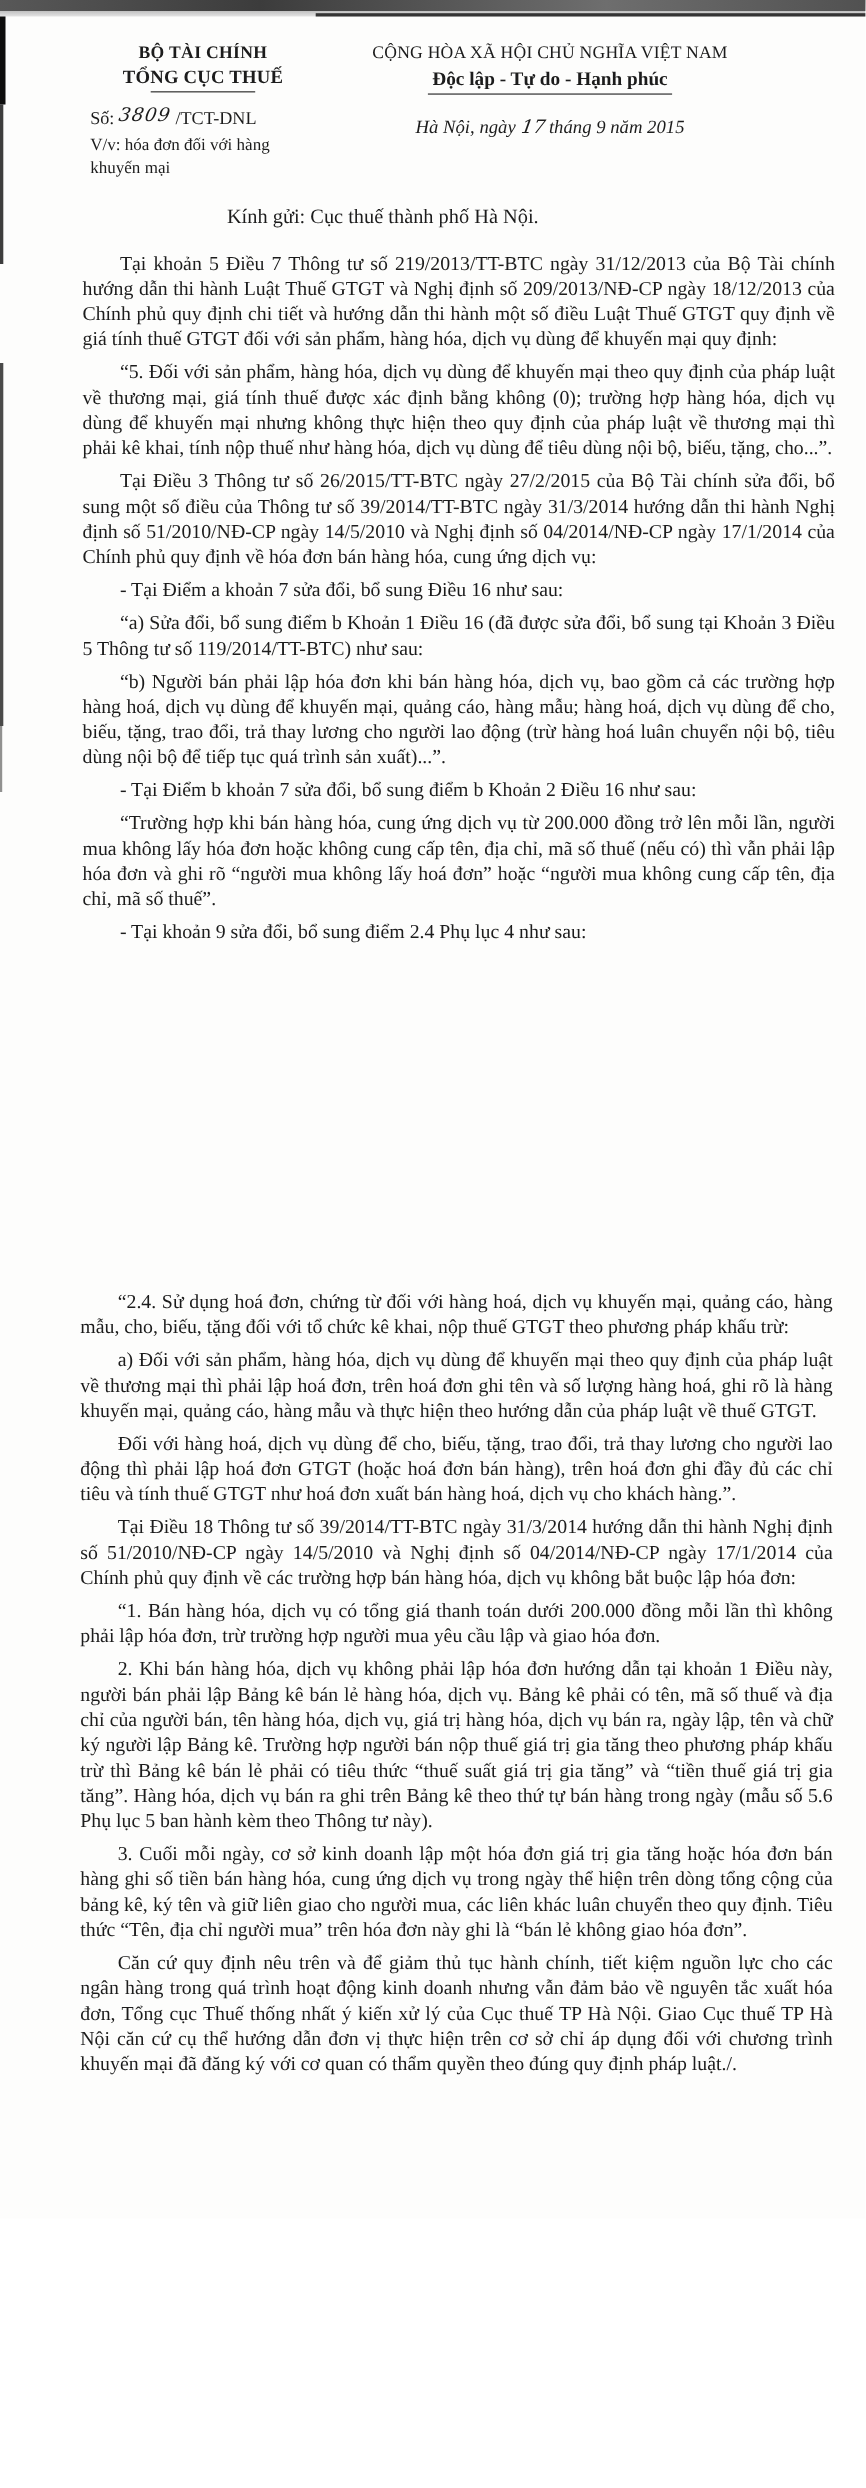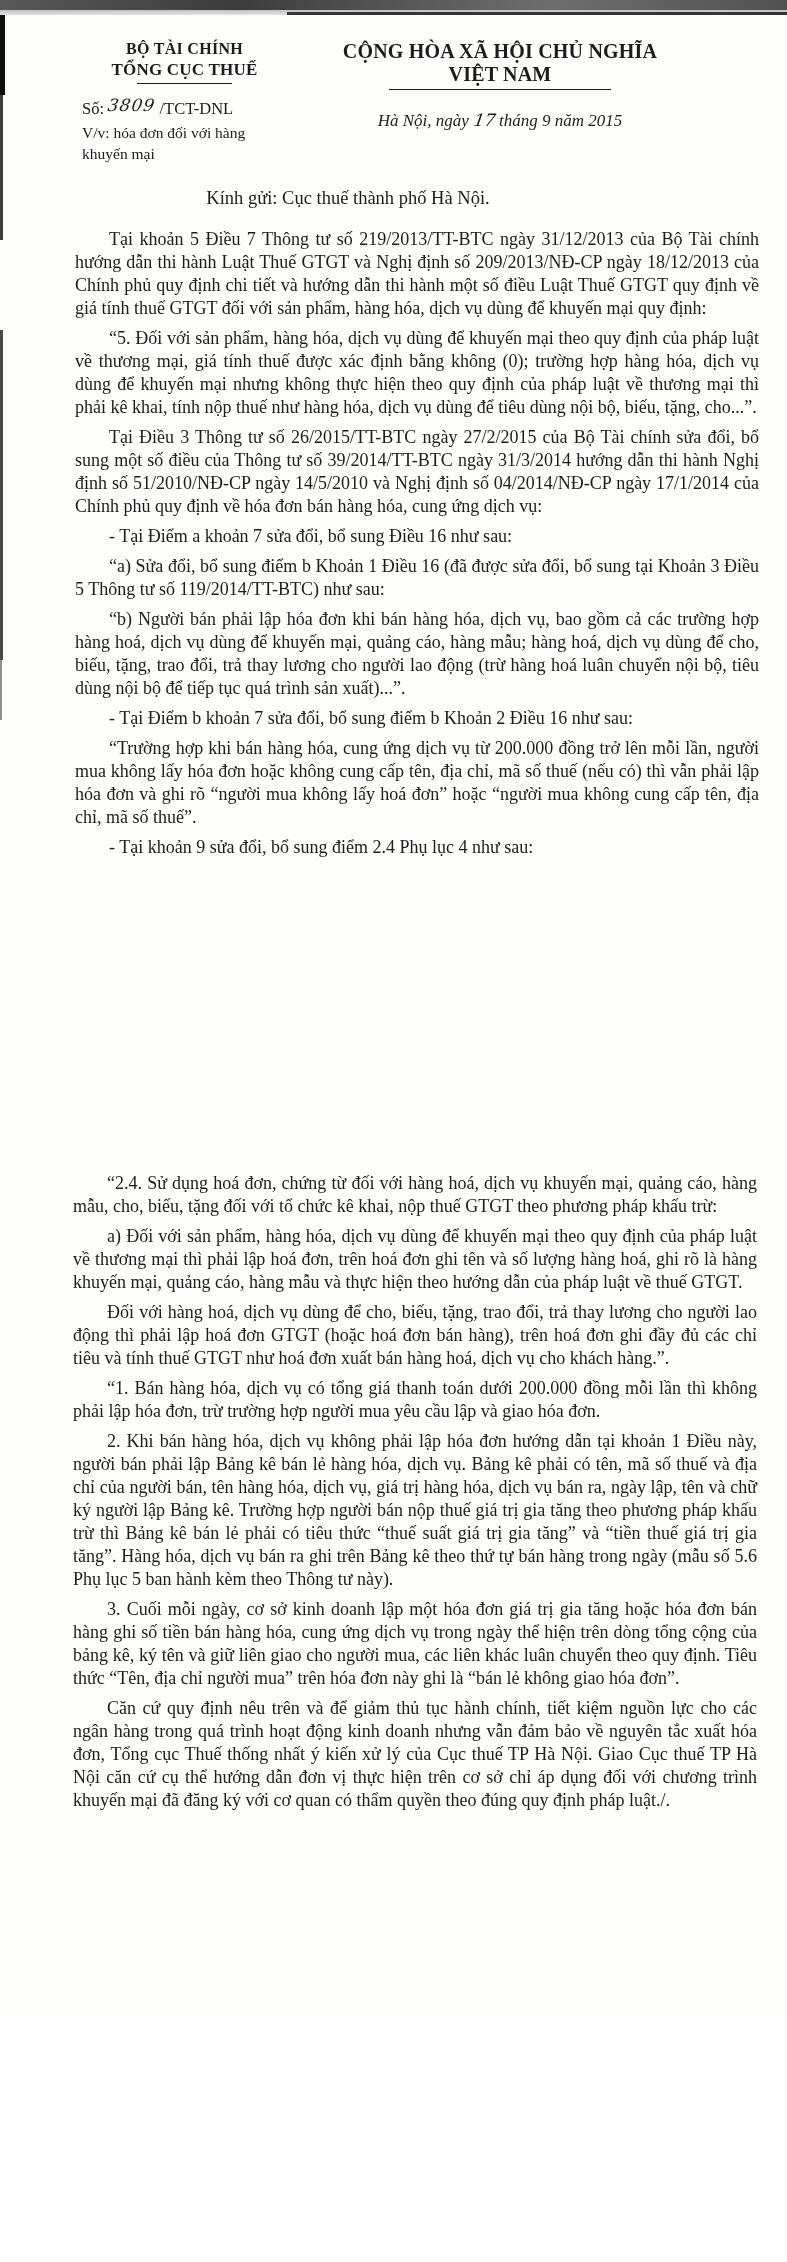--- a/index.html
+++ b/index.html
@@ -14,21 +14,21 @@
   .bottom-band{position:absolute;left:0;top:2252;width:787px;height:10px;
                background:linear-gradient(90deg,#585858 0%,#3c3c3c 30%,#6e6e6e 70%,#515151 100%);}
   
   .hdr-left{position:absolute;left:82px;top:40px;width:205px;text-align:center;}
   .org-parent{font-weight:bold;font-size:16px;letter-spacing:.3px;}
   .org-name{font-weight:bold;font-size:17px;margin-top:2px;letter-spacing:.2px;}
   .rule-sm{width:95px;border-top:1.6px solid #1d1d1d;margin:3px auto 0;}
   .doc-no{font-size:16.5px;text-align:left;margin-top:14px;}
   .doc-sub{font-size:15.5px;text-align:left;line-height:21px;margin-top:3px;}
   .hdr-right{position:absolute;left:330px;top:40px;width:340px;text-align:center;}
-  .national{font-weight:bold;font-size:20px;letter-spacing:.2px;}
+  .national{font-weight:normal;font-size:16px;letter-spacing:.2px;}
   .motto{font-weight:bold;font-size:17.5px;margin-top:3px;}
   .rule-md{width:222px;border-top:1.6px solid #1d1d1d;margin:3px auto 0;}
   .place-date{font-style:italic;font-size:17px;margin-top:20px;}
   .hand{font-family:"DejaVu Serif",serif;font-style:italic;transform:skewX(-9deg);display:inline-block;}
   .hand-no{font-size:17px;position:relative;top:-3px;letter-spacing:1px;}
   .hand-day{font-size:17px;margin:0 -1px 0 1px;}
   
   .salutation{position:absolute;left:70px;top:188px;width:556px;text-align:center;
               font-size:18.5px;font-weight:normal;}
   .body1{position:absolute;left:75px;top:228px;width:684px;}
@@ -74,20 +74,21 @@
     <div class="doc-no">
       <span>Số:</span>
       <span class="hand hand-no">3809</span>
       <span>/TCT-DNL</span>
     </div>
     <div class="doc-sub">V/v: hóa đơn đối với hàng khuyến mại</div>
   </div>
 
   <div class="hdr-right">
     <div class="national">CỘNG HÒA XÃ HỘI CHỦ NGHĨA VIỆT NAM</div>
+    <div class="motto">Độc lập - Tự do - Hạnh phúc</div>
     <div class="rule-md"></div>
     <div class="place-date">
       <span>Hà Nội, ngày</span>
       <span class="hand hand-day">17</span>
       <span>tháng 9  năm 2015</span>
     </div>
   </div>
 
   <div class="salutation">Kính gửi: Cục thuế thành phố Hà Nội.</div>
 
@@ -104,20 +105,21 @@
   </div>
 
   <div class="separator">
     <div class="dark-line"></div>
   </div>
 
   <div class="body2">
     <p class="p">“2.4. Sử dụng hoá đơn, chứng từ đối với hàng hoá, dịch vụ khuyến mại, quảng cáo, hàng mẫu, cho, biếu, tặng đối với tổ chức kê khai, nộp thuế GTGT theo phương pháp khấu trừ:</p>
     <p class="p">a) Đối với sản phẩm, hàng hóa, dịch vụ dùng để khuyến mại theo quy định của pháp luật về thương mại thì phải lập hoá đơn, trên hoá đơn ghi tên và số lượng hàng hoá, ghi rõ là hàng khuyến mại, quảng cáo, hàng mẫu và thực hiện theo hướng dẫn của pháp luật về thuế GTGT.</p>
     <p class="p">Đối với hàng hoá, dịch vụ dùng để cho, biếu, tặng, trao đổi, trả thay lương cho người lao động thì phải lập hoá đơn GTGT (hoặc hoá đơn bán hàng), trên hoá đơn ghi đầy đủ các chỉ tiêu và tính thuế GTGT như hoá đơn xuất bán hàng hoá, dịch vụ cho khách hàng.”.</p>
+    <p class="p">Tại Điều 18 Thông tư số 39/2014/TT-BTC ngày 31/3/2014 hướng dẫn thi hành Nghị định số 51/2010/NĐ-CP ngày 14/5/2010 và Nghị định số 04/2014/NĐ-CP ngày 17/1/2014 của Chính phủ quy định về các trường hợp bán hàng hóa, dịch vụ không bắt buộc lập hóa đơn:</p>
     <p class="p">“1. Bán hàng hóa, dịch vụ có tổng giá thanh toán dưới 200.000 đồng mỗi lần thì không phải lập hóa đơn, trừ trường hợp người mua yêu cầu lập và giao hóa đơn.</p>
     <p class="p">2. Khi bán hàng hóa, dịch vụ không phải lập hóa đơn hướng dẫn tại khoản 1 Điều này, người bán phải lập Bảng kê bán lẻ hàng hóa, dịch vụ. Bảng kê phải có tên, mã số thuế và địa chỉ của người bán, tên hàng hóa, dịch vụ, giá trị hàng hóa, dịch vụ bán ra, ngày lập, tên và chữ ký người lập Bảng kê. Trường hợp người bán nộp thuế giá trị gia tăng theo phương pháp khấu trừ thì Bảng kê bán lẻ phải có tiêu thức “thuế suất giá trị gia tăng” và “tiền thuế giá trị gia tăng”. Hàng hóa, dịch vụ bán ra ghi trên Bảng kê theo thứ tự bán hàng trong ngày (mẫu số 5.6 Phụ lục 5 ban hành kèm theo Thông tư này).</p>
     <p class="p">3. Cuối mỗi ngày, cơ sở kinh doanh lập một hóa đơn giá trị gia tăng hoặc hóa đơn bán hàng ghi số tiền bán hàng hóa, cung ứng dịch vụ trong ngày thể hiện trên dòng tổng cộng của bảng kê, ký tên và giữ liên giao cho người mua, các liên khác luân chuyển theo quy định. Tiêu thức “Tên, địa chỉ người mua” trên hóa đơn này ghi là “bán lẻ không giao hóa đơn”.</p>
     <p class="p">Căn cứ quy định nêu trên và để giảm thủ tục hành chính, tiết kiệm nguồn lực cho các ngân hàng trong quá trình hoạt động kinh doanh nhưng vẫn đảm bảo về nguyên tắc xuất hóa đơn, Tổng cục Thuế thống nhất ý kiến xử lý của Cục thuế TP Hà Nội. Giao Cục thuế TP Hà Nội căn cứ cụ thể hướng dẫn đơn vị thực hiện trên cơ sở chỉ áp dụng đối với chương trình khuyến mại đã đăng ký với cơ quan có thẩm quyền theo đúng quy định pháp luật./.</p>
   </div>
 
   <svg class="flourish" viewBox="0 0 34 28">
     <path d="M3 24 C9 10 13 7 15 13 C17 20 22 9 31 4" fill="none" stroke="#222" stroke-width="2" stroke-linecap="round"></path>
   </svg>
 

